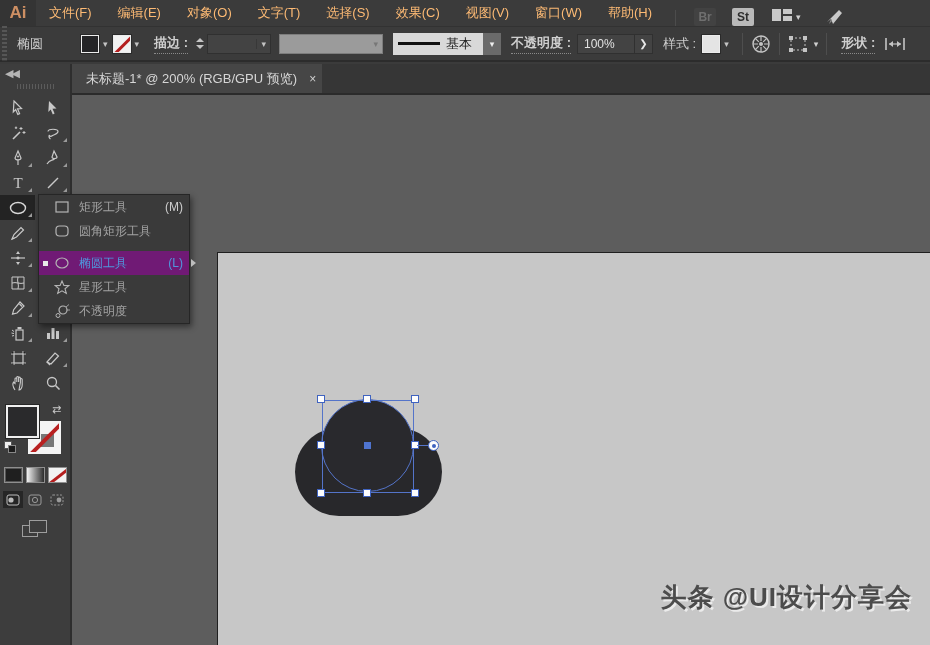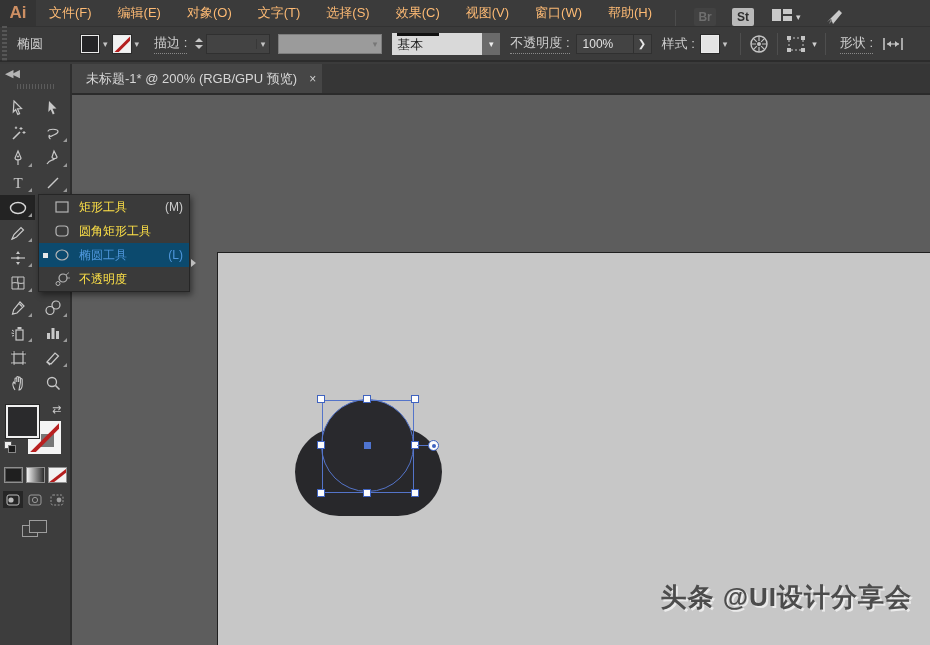--- a/index.html
+++ b/index.html
@@ -21,38 +21,38 @@
   .ws-wrap { display:flex; align-items:center; margin:0 10px; }
   .chev { color:#cfcfcf; font-size:9px; margin-left:4px; }
 
   
   .controlbar { position:absolute; left:0; top:27px; width:930px; height:35px; background:#3b3b3b;
                 border-bottom:2px solid #2c2c2c; display:flex; align-items:center; }
   .cb-grip { width:9px; height:35px;
              background:repeating-linear-gradient(to bottom,#565656 0 2px,#3b3b3b 2px 4px);
              background-size:5px 100%; background-repeat:no-repeat; background-position:2px 0; }
   .cb-label { color:#cfcfcf; font-size:13px; margin:0 6px; white-space:nowrap; }
-  .cb-label.dotted { border-bottom:1px dotted #8a8a8a; padding-bottom:1px; }
+  .cb-label.dotted { border-bottom:1px dotted #8a8a8a; padding-bottom:1px;font-weight:bold; }
   .swatch { width:18px; height:18px; border:1px solid #ececec; outline:1px solid #2a2a2a; }
   .swatch.fill-dark { background:#242426; }
   .swatch.none-white, .swatch.style-light { background:#f2f2f2; position:relative; overflow:hidden; }
   .swatch.none-white::after { content:""; position:absolute; left:-3px; top:7px; width:26px; height:2.5px;
                               background:#b41e1e; transform:rotate(-45deg); }
   .swatch.style-light { background:#e4e4e4; }
   .sw-chev { color:#c4c4c4; font-size:9px; padding:0 5px 0 4px; }
   .stepper { display:flex; flex-direction:column; justify-content:center; gap:3px; margin:0 3px 0 2px; }
   .stepper span { width:0; height:0; border-left:4px solid transparent; border-right:4px solid transparent; }
   .stepper .up { border-bottom:4px solid #c4c4c4; }
   .stepper .down { border-top:4px solid #c4c4c4; }
   .cb-field { height:20px; background:#434343; border:1px solid #303030; display:flex; align-items:center; }
   .cb-field .fchev { color:#c4c4c4; font-size:9px; margin-left:auto; padding:0 4px; border-left:1px solid #383838; }
   .cb-field.weight { width:64px; }
   .cb-field.disabled { background:#9b9b9b; border-color:#7d7d7d; width:104px; }
   .cb-field.disabled .fchev { color:#777; border-left:none; }
-  .brush-preview { height:22px; width:90px; background:#d9d9d9; display:flex; padding:0 5px;flex-direction:column; }
+  .brush-preview { height:22px; width:90px; background:#d9d9d9; display:flex; align-items:center; padding:0 5px; }
   .brush-line { width:42px; height:3px; background:#111; margin-right:6px; }
   .brush-name { color:#1e1e1e; font-size:13px; }
   .brush-chev { width:18px; height:22px; background:#6a6a6a; color:#eee; font-size:9px; display:flex;
                 align-items:center; justify-content:center; }
   .opacity-field { width:58px; height:20px; background:#434343; border:1px solid #303030; color:#e2e2e2;
                    font-size:12px; display:flex; align-items:center; padding-left:6px; }
   .opacity-btn { width:18px; height:20px; background:#434343; border:1px solid #303030; border-left:none;
                  color:#e8e8e8; font-size:10px; display:flex; align-items:center; justify-content:center; }
   .cb-sep { width:1px; height:22px; background:#4e4e4e; margin:0 8px; }
   .cb-icon { display:flex; align-items:center; justify-content:center; }
@@ -128,25 +128,25 @@
   .pie-widget::after { content:""; position:absolute; left:2.5px; top:2.5px; width:4px; height:4px;
                        border-radius:50%; background:#3f63c0; }
 
   .watermark { position:absolute; right:18px; bottom:30px; font-size:26px; font-weight:bold; color:#4c4c4c;
                letter-spacing:1px; text-shadow:2px 2px 0 rgba(238,238,238,.9); }
 
   
   .flyout { position:absolute; left:38px; top:194px; width:152px; background:#3a3a3a;
             border:1px solid #262626; box-shadow:2px 3px 6px rgba(0,0,0,.45); z-index:10; }
   .fly-row { height:24px; display:flex; align-items:center; padding:0 6px 0 4px; cursor:pointer; position:relative; }
-  .fly-row.sel { background:#0c4a6e; }
+  .fly-row.sel { background:#701a75;margin-top:8px; }
   .fly-marker { width:5px; height:5px; background:#e8e8e8; margin-right:3px; visibility:hidden; }
   .fly-row.sel .fly-marker { visibility:visible; }
   .fly-icon { width:22px; display:flex; justify-content:center; margin-right:6px; }
-  .fly-label { font-size:12px; color:#fde047; flex:1; white-space:nowrap; }
+  .fly-label { font-size:12px; color:#a3a3a3; flex:1; white-space:nowrap; }
   .fly-short { font-size:12px; color:#cdcdcd; }
   .fly-row.sel .fly-label, .fly-row.sel .fly-short { color:#4f97dc; }
   .tearoff { position:absolute; right:-7px; top:64px; width:0; height:0; border-top:4px solid transparent;
              border-bottom:4px solid transparent; border-left:5px solid #bdbdbd; }
 </style>
 </head>
 <body>
 
 <div class="app">
 
@@ -493,20 +493,30 @@
             <ellipse cx="8" cy="7" rx="6" ry="5" fill="none" stroke="#b5b5b5" stroke-width="1.2"></ellipse>
           </svg>
         </span>
       <span class="fly-label">椭圆工具</span>
       <span class="fly-short">(L)</span>
     </div>
     <div class="fly-row">
       <span class="fly-marker"></span>
       <span class="fly-icon">
           <svg width="16" height="15" viewBox="0 0 16 15">
+            <polygon points="8,1 9.9,5.4 14.8,5.6 11,8.7 12.3,13.4 8,10.8 3.7,13.4 5,8.7 1.2,5.6 6.1,5.4" fill="none" stroke="#b5b5b5" stroke-width="1.1"></polygon>
+          </svg>
+        </span>
+      <span class="fly-label">星形工具</span>
+      <span class="fly-short"></span>
+    </div>
+    <div class="fly-row">
+      <span class="fly-marker"></span>
+      <span class="fly-icon">
+          <svg width="16" height="15" viewBox="0 0 16 15">
             <circle cx="9" cy="6" r="4" fill="none" stroke="#b5b5b5" stroke-width="1.2"></circle>
             <circle cx="4" cy="11.5" r="2" fill="none" stroke="#b5b5b5" stroke-width="1"></circle>
             <path d="M12 3 L15 0.5 M13 6 H16" stroke="#b5b5b5" stroke-width="0.8"></path>
           </svg>
         </span>
       <span class="fly-label">不透明度</span>
       <span class="fly-short"></span>
     </div>
     <div class="tearoff"></div>
   </div>

